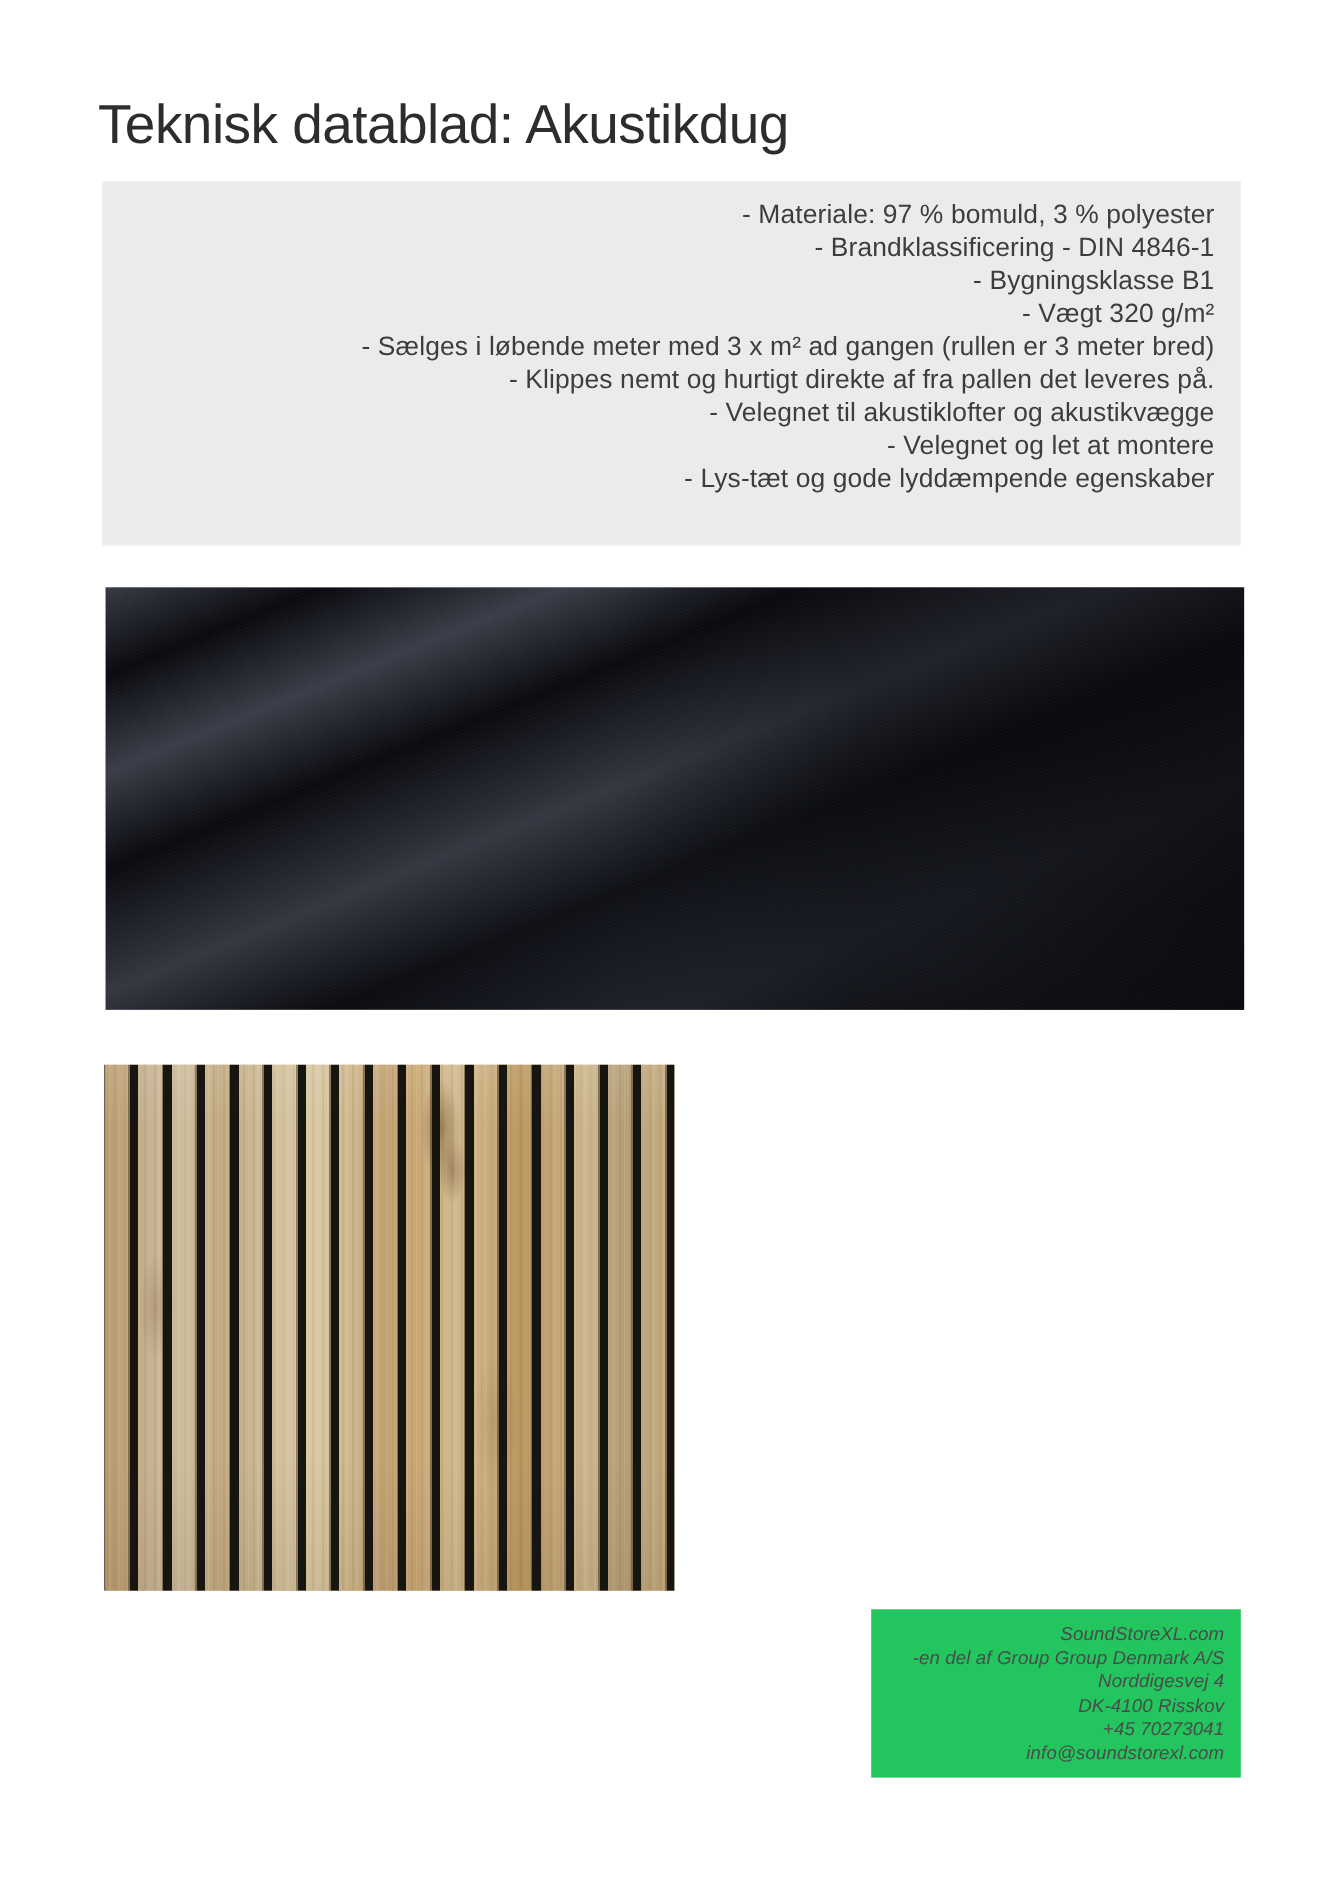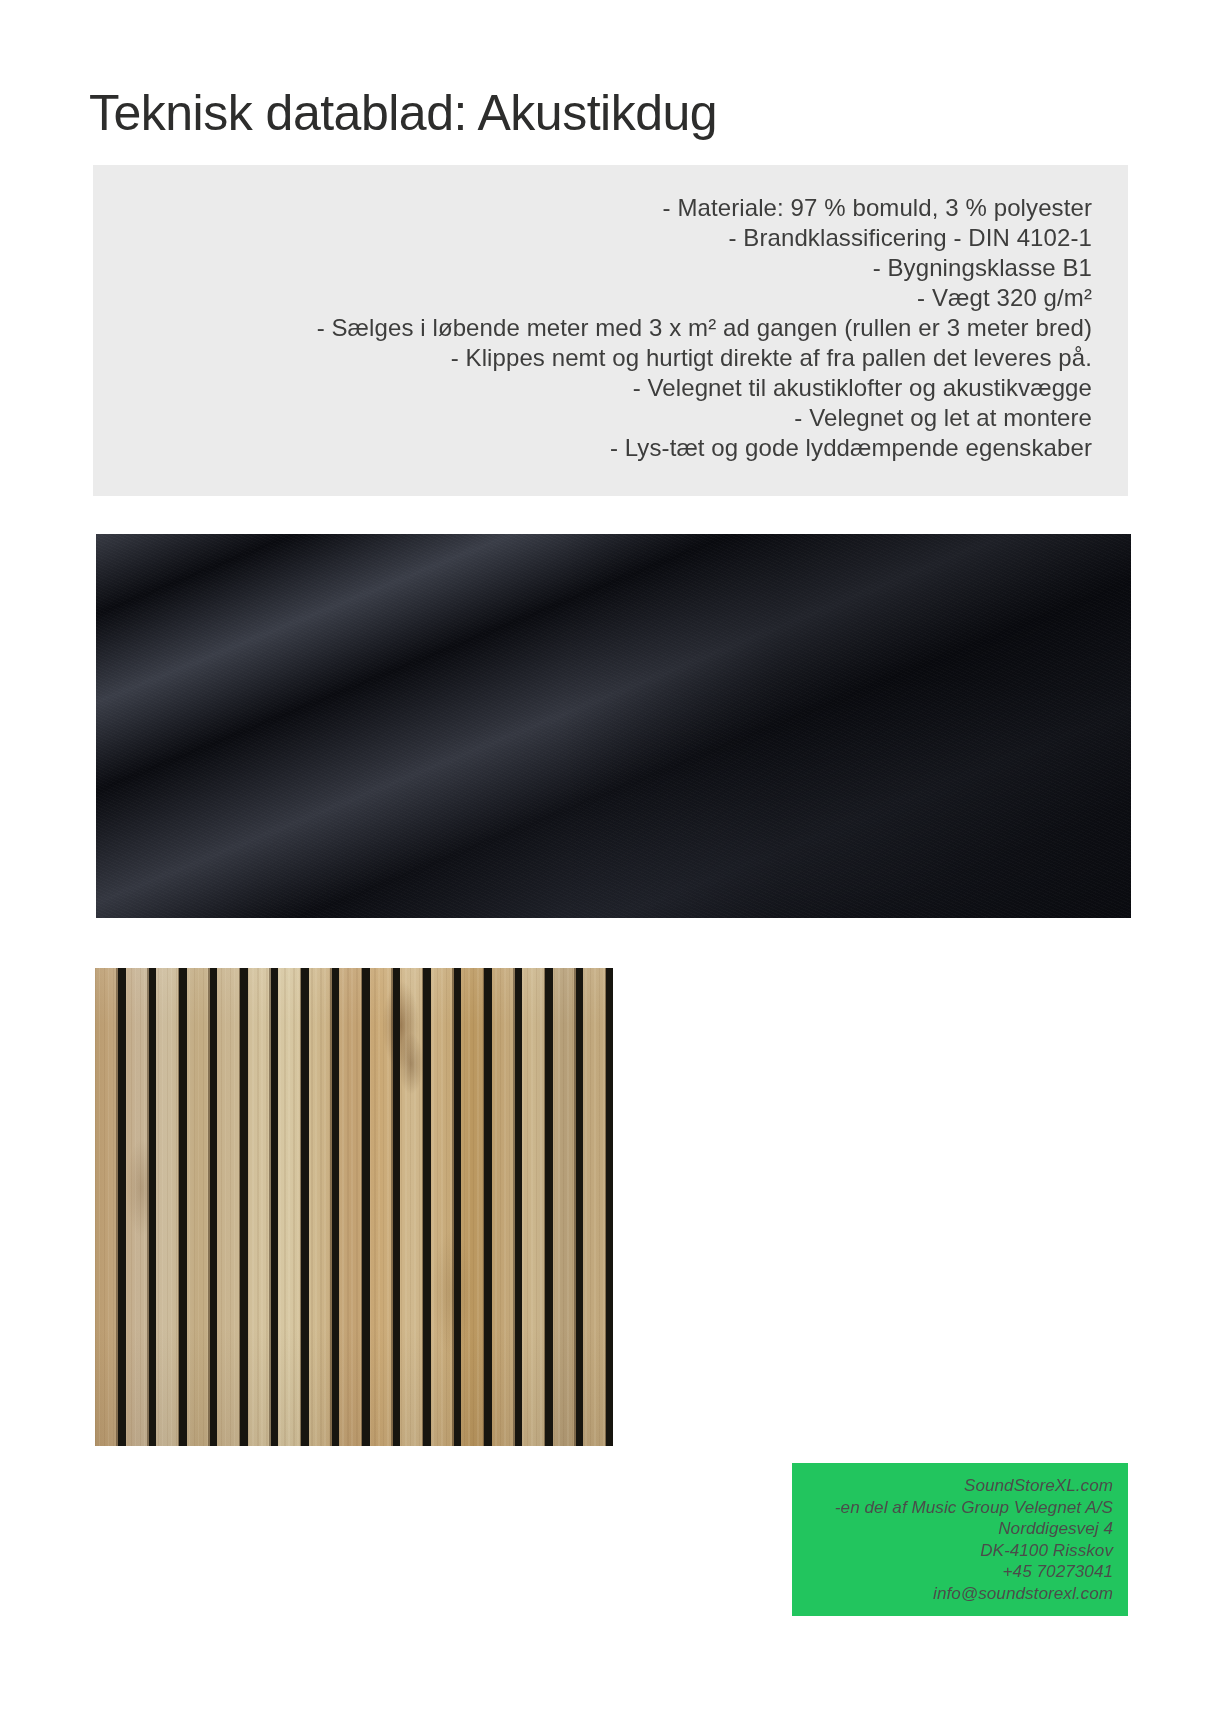--- a/index.html
+++ b/index.html
@@ -39,21 +39,21 @@
     position: absolute;
     left: 93px;
     top: 165px;
     width: 1035px;
     height: 331px;
     background: #ebebeb;
     box-sizing: border-box;
     padding: 16px 24px 0 29px;
   }
   .specs ul {
-    margin: 12px;
+    margin: 0;
     padding: 0;
     list-style: none;
   }
   .specs li {
     font-size: 24px;
     line-height: 30px;
     font-weight: 300;
     color: #3d3d3c;
     letter-spacing: 0.1px;
   }
@@ -152,37 +152,37 @@
 </head>
 <body>
 
 <div class="page">
 
   <h1 class="title">Teknisk datablad: Akustikdug</h1>
 
   <section class="specs">
     <ul>
       <li>- Materiale: 97 % bomuld, 3 % polyester</li>
-      <li>- Brandklassificering - DIN 4102-1</li>
+      <li>- Brandklassificering - DIN 4846-1</li>
       <li>- Bygningsklasse B1</li>
       <li>- Vægt 320 g/m²</li>
       <li>- Sælges i løbende meter med 3 x m² ad gangen (rullen er 3 meter bred)</li>
       <li>- Klippes nemt og hurtigt direkte af fra pallen det leveres på.</li>
       <li>- Velegnet til akustiklofter og akustikvægge</li>
       <li>- Velegnet og let at montere</li>
       <li>- Lys-tæt og gode lyddæmpende egenskaber</li>
     </ul>
   </section>
 
   <div class="fabric"></div>
 
   <div class="wood"></div>
 
   <footer class="contact">
     <div>SoundStoreXL.com</div>
-    <div>-en del af Music Group Velegnet A/S</div>
+    <div>-en del af Group Group Denmark A/S</div>
     <div>Norddigesvej 4</div>
     <div>DK-4100 Risskov</div>
     <div>+45 70273041</div>
     <div>info@soundstorexl.com</div>
   </footer>
 
 </div>
 
 </body></html>

